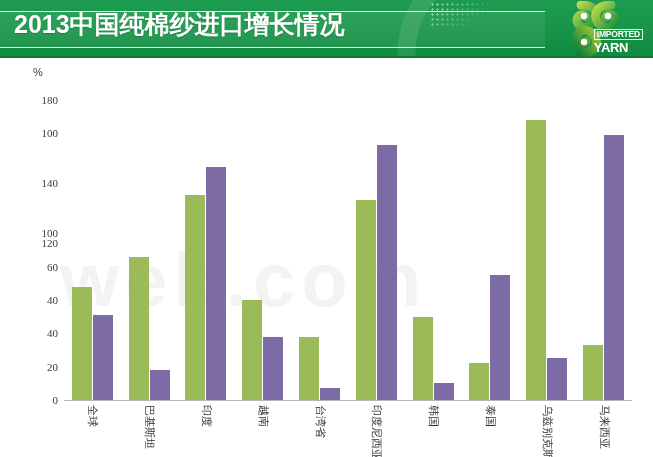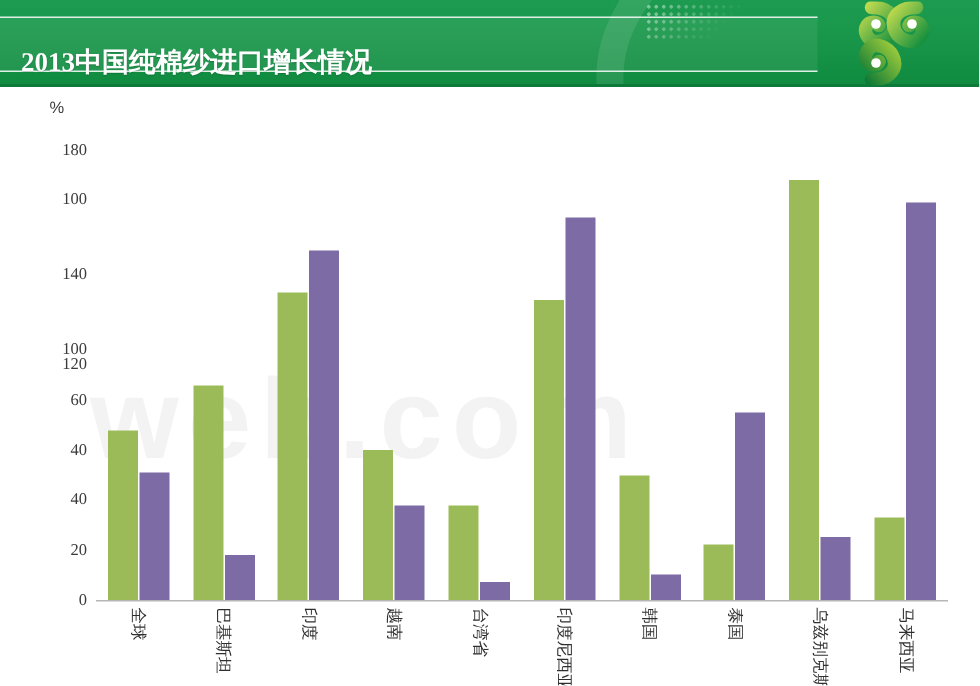--- a/index.html
+++ b/index.html
@@ -19,25 +19,24 @@
     overflow:hidden;
   }
   .header-inner-band{
     position:absolute;left:0;top:11px;width:545px;height:37px;
     background:rgba(255,255,255,0.07);
     border-top:1px solid rgba(255,255,255,0.85);
     border-bottom:1px solid rgba(255,255,255,0.85);
     box-sizing:border-box;
   }
   .header-title{
-    position:absolute;left:14px;top:23px;height:37px;line-height:37px;
-    color:#ffffff;font-size:18px;font-weight:bold;
+    position:absolute;left:14px;top:6px;height:37px;line-height:37px;
+    color:#ffffff;font-size:25px;font-weight:bold;
     letter-spacing:0px;white-space:nowrap;
     text-shadow:0 1px 1px rgba(0,0,0,0.18);
-    font-family:Liberation Serif, serif;
   }
   .header-swoosh{
     position:absolute;right:-40px;top:-70px;width:260px;height:190px;
     border-radius:50%;
     background:transparent;
     border:18px solid rgba(255,255,255,0.10);
     transform:rotate(-8deg);
   }
   .header-dots{
     position:absolute;left:430px;top:2px;width:70px;height:26px;
@@ -148,20 +147,24 @@
           <stop offset="100%" stop-color="#9ccb3c"></stop>
         </linearGradient>
       </defs>
       <path d="M30 4 C43 4 48 12 44 20 C41 26 33 28 30 26 C26 23 25 19 27 16 C29 13 34 13 35 16" fill="none" stroke="url(#lgA)" stroke-width="9" stroke-linecap="round"></path>
       <path d="M60 4 C47 4 42 12 46 20 C49 26 57 28 60 26 C64 23 65 19 63 16 C61 13 56 13 55 16" fill="none" stroke="url(#lgA)" stroke-width="9" stroke-linecap="round"></path>
       <path d="M30 52 C43 52 48 44 44 36 C41 30 33 28 30 30 C26 33 25 37 27 40 C29 43 34 43 35 40" fill="none" stroke="url(#lgB)" stroke-width="9" stroke-linecap="round"></path>
       <circle cx="33" cy="15" r="3.2" fill="#ffffff"></circle>
       <circle cx="57" cy="15" r="3.2" fill="#ffffff"></circle>
       <circle cx="33" cy="41" r="3.2" fill="#ffffff"></circle>
     </svg>
+    <div class="logo-text">
+      <span class="l1">IMPORTED</span>
+      <span class="l2">YARN</span>
+    </div>
   </div>
 
   <div class="chart">
 
     <div class="yunit">%</div>
 
     <div class="watermark">web.com</div>
 
     <div class="y-labels">
         <div class="y-label" style="top: 300px;">0</div>

